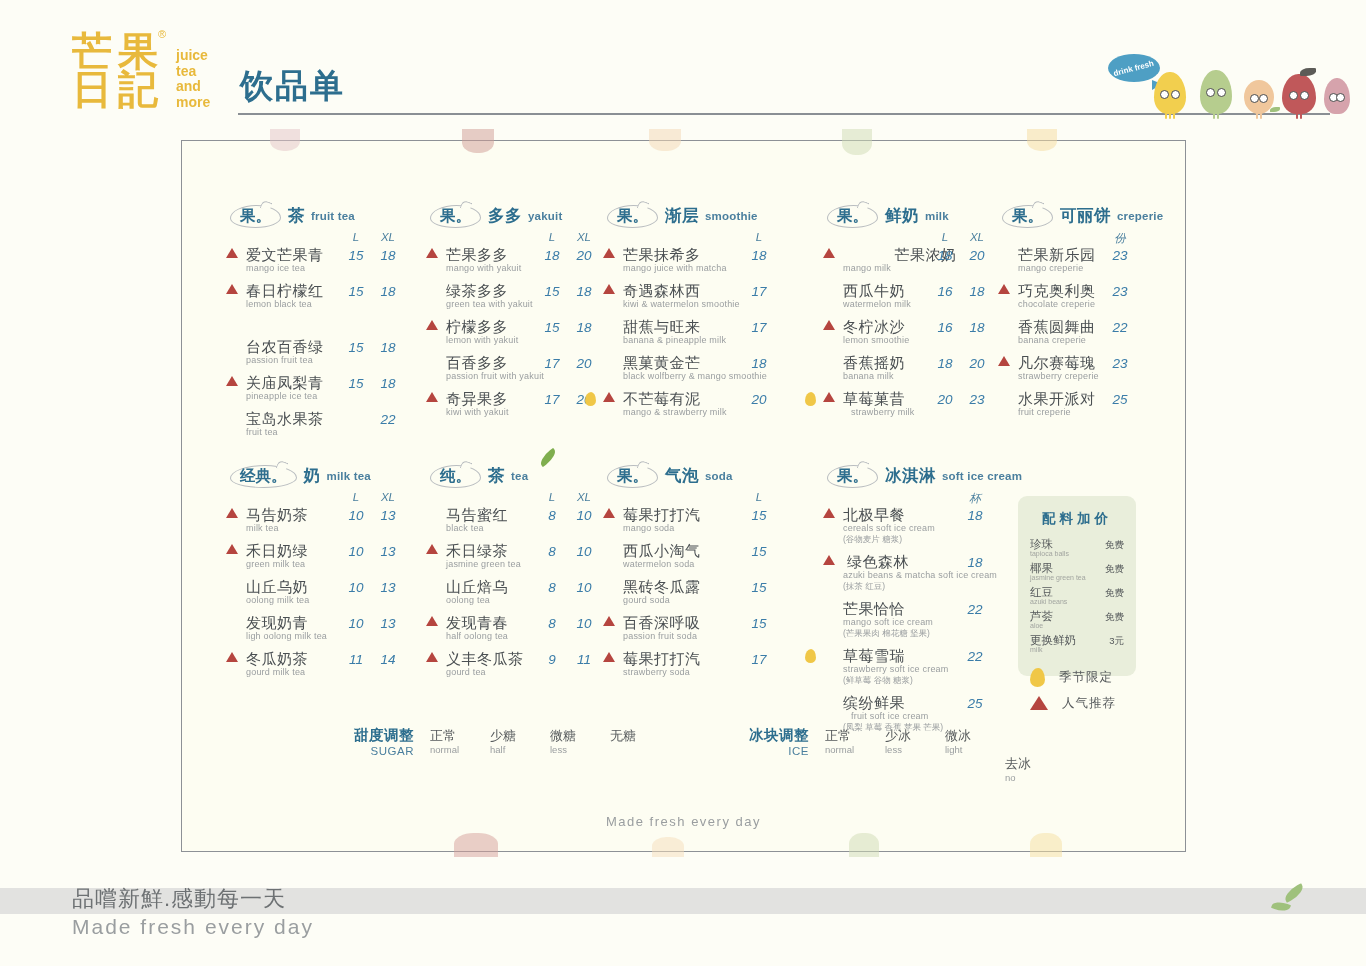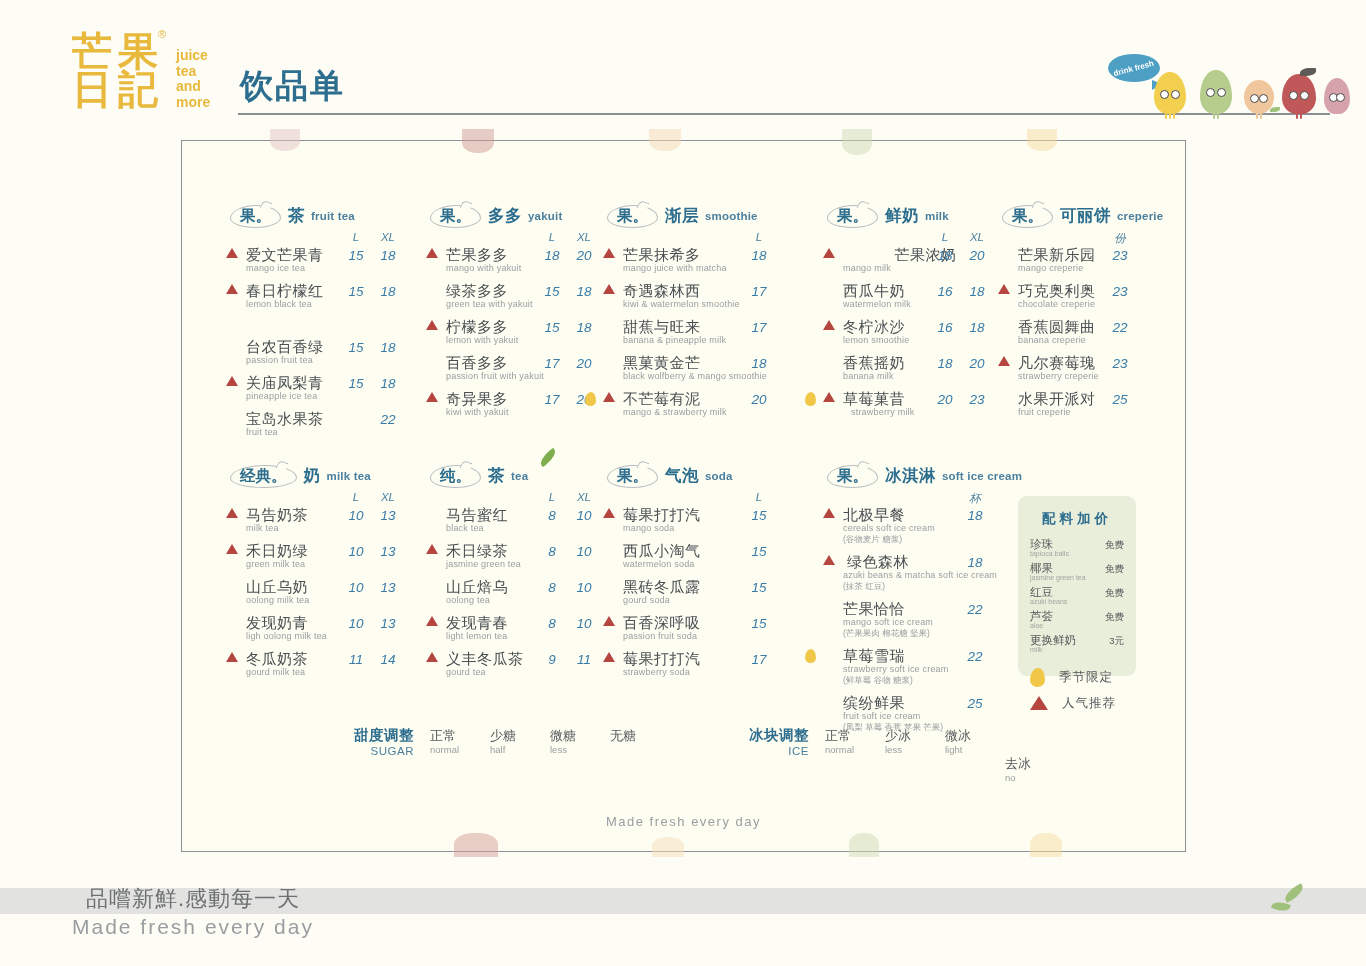--- a/index.html
+++ b/index.html
@@ -104,21 +104,21 @@
   .opt-col{position:absolute;text-align:left;}
   .opt-col .c{font-size:13px;color:#55595b;line-height:16px;}
   .opt-col .e{font-size:9.5px;color:#9a9ea0;line-height:12px;}
   
   .pfoot{position:absolute;left:0;bottom:22px;width:100%;text-align:center;}
   .pfoot .c{font-size:13px;color:#7e8284;letter-spacing:.5px;}
   .pfoot .e{font-size:13px;color:#9a9ea0;letter-spacing:1.5px;margin-top:2px;}
   
   .bbar{position:absolute;left:0;top:888px;width:1366px;height:26px;background:#e2e2e0;}
   .btag{position:absolute;left:72px;top:884px;}
-  .btag .c{font-size:22px;color:#6d7173;letter-spacing:1px;text-align:center;}
+  .btag .c{font-size:22px;color:#6d7173;letter-spacing:1px;}
   .btag .e{font-size:21px;color:#9a9ea0;letter-spacing:2px;margin-top:1px;}
   .bleaf{position:absolute;border-radius:80% 5% 80% 5%;background:#9fc17c;}
 </style>
 </head>
 <body>
 
 <div class="header">
 
   <div class="logo">
     <div class="logo-mark">
@@ -488,21 +488,21 @@
         </div>
         <div class="item" style="height: 36px;">
           <div class="nm" style="margin-left: 16px;">山丘焙乌</div>
           <div class="en" style="margin-left: 16px;">oolong tea</div>
           <span class="pr" style="left: 110px; width: 24px; top: 2px;">8</span>
           <span class="pr" style="left: 142px; width: 24px; top: 2px;">10</span>
         </div>
         <div class="item" style="height: 36px;">
           <span class="mk tri" style="left: -4px;"></span>
           <div class="nm" style="margin-left: 16px;">发现青春</div>
-          <div class="en" style="margin-left: 16px;">light lemon tea</div>
+          <div class="en" style="margin-left: 16px;">half oolong tea</div>
           <span class="pr" style="left: 110px; width: 24px; top: 2px;">8</span>
           <span class="pr" style="left: 142px; width: 24px; top: 2px;">10</span>
         </div>
         <div class="item" style="height: 36px;">
           <span class="mk tri" style="left: -4px;"></span>
           <div class="nm" style="margin-left: 16px;">义丰冬瓜茶</div>
           <div class="en" style="margin-left: 16px;">gourd tea</div>
           <span class="pr" style="left: 110px; width: 24px; top: 2px;">9</span>
           <span class="pr" style="left: 142px; width: 24px; top: 2px;">11</span>
         </div>
@@ -576,21 +576,21 @@
         </div>
         <div class="item" style="height: 47px;">
           <span class="mk seed" style="left: -22px;"></span>
           <div class="nm" style="margin-left: 16px;">草莓雪瑞</div>
           <div class="en" style="margin-left: 16px;">strawberry soft ice cream</div>
           <div class="note" style="margin-left: 16px;">(鲜草莓 谷物 糖浆)</div>
           <span class="pr" style="left: 136px; width: 24px; top: 2px;">22</span>
         </div>
         <div class="item" style="height: 47px;">
           <div class="nm" style="margin-left: 16px;">缤纷鲜果</div>
-          <div class="en" style="margin-left: 16px;">fruit soft ice cream</div>
+          <div class="en" style="margin-left: 24px;">fruit soft ice cream</div>
           <div class="note" style="margin-left: 16px;">(凤梨 草莓 香蕉 苹果 芒果)</div>
           <span class="pr" style="left: 136px; width: 24px; top: 2px;">25</span>
         </div>
       </div>
     </div>
 
   <div class="topbox" style="left:836px;top:355px;width:118px;height:180px;padding:14px 12px 10px 12px;">
     <h4>配料加价</h4>
     <div id="top-items" style="margin-top:10px;">
         <div class="top-item">

